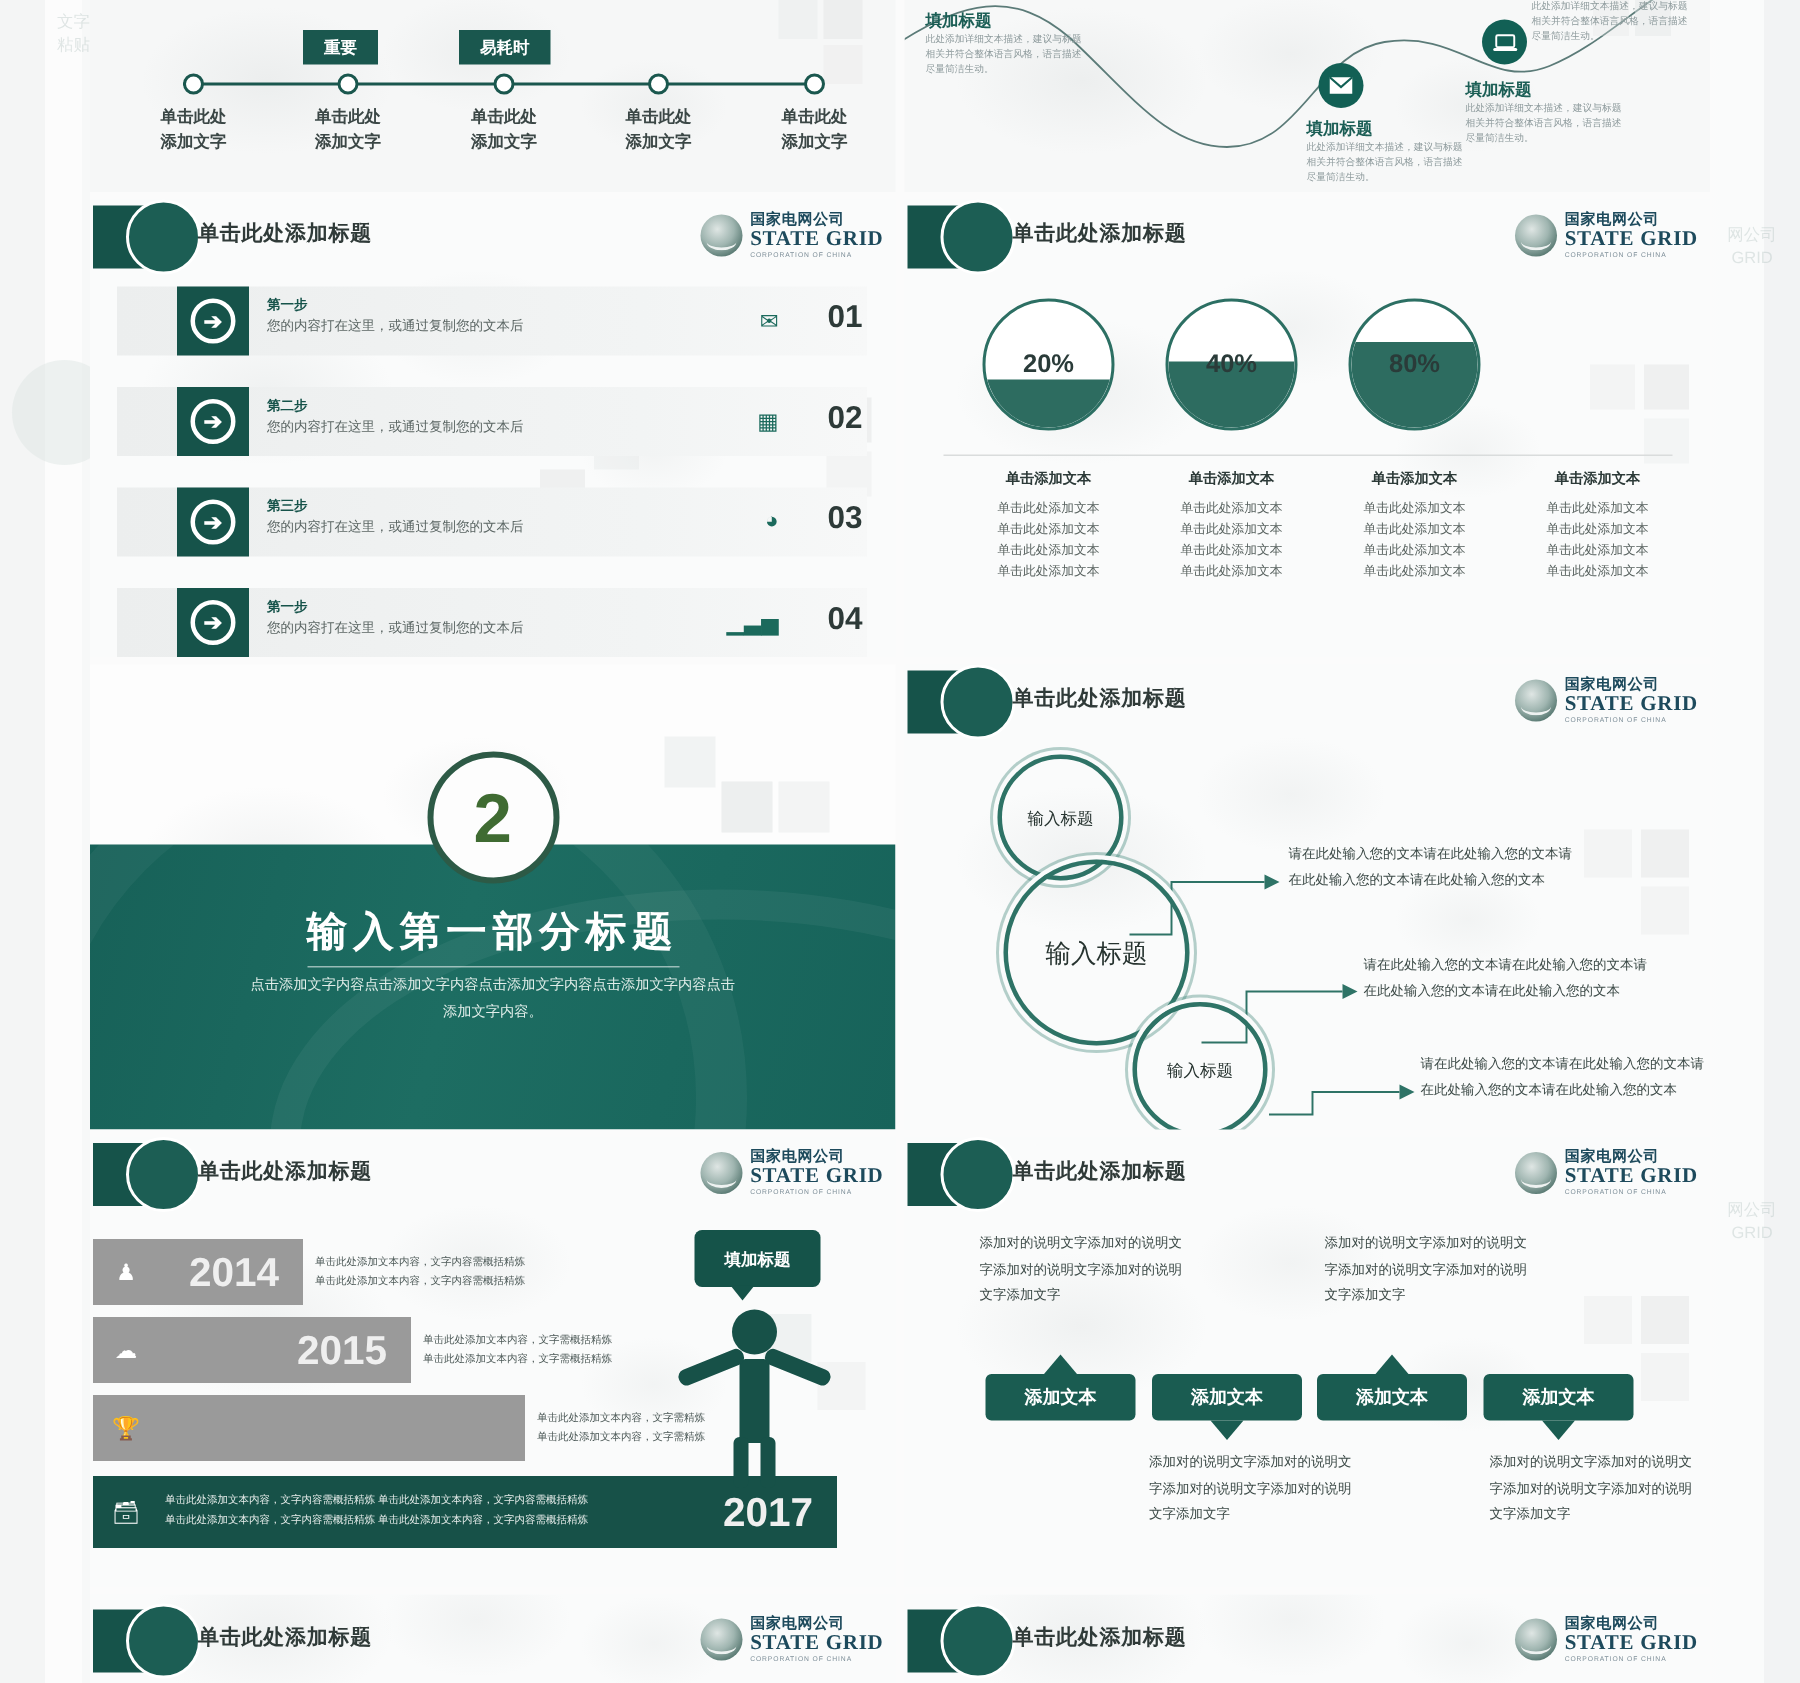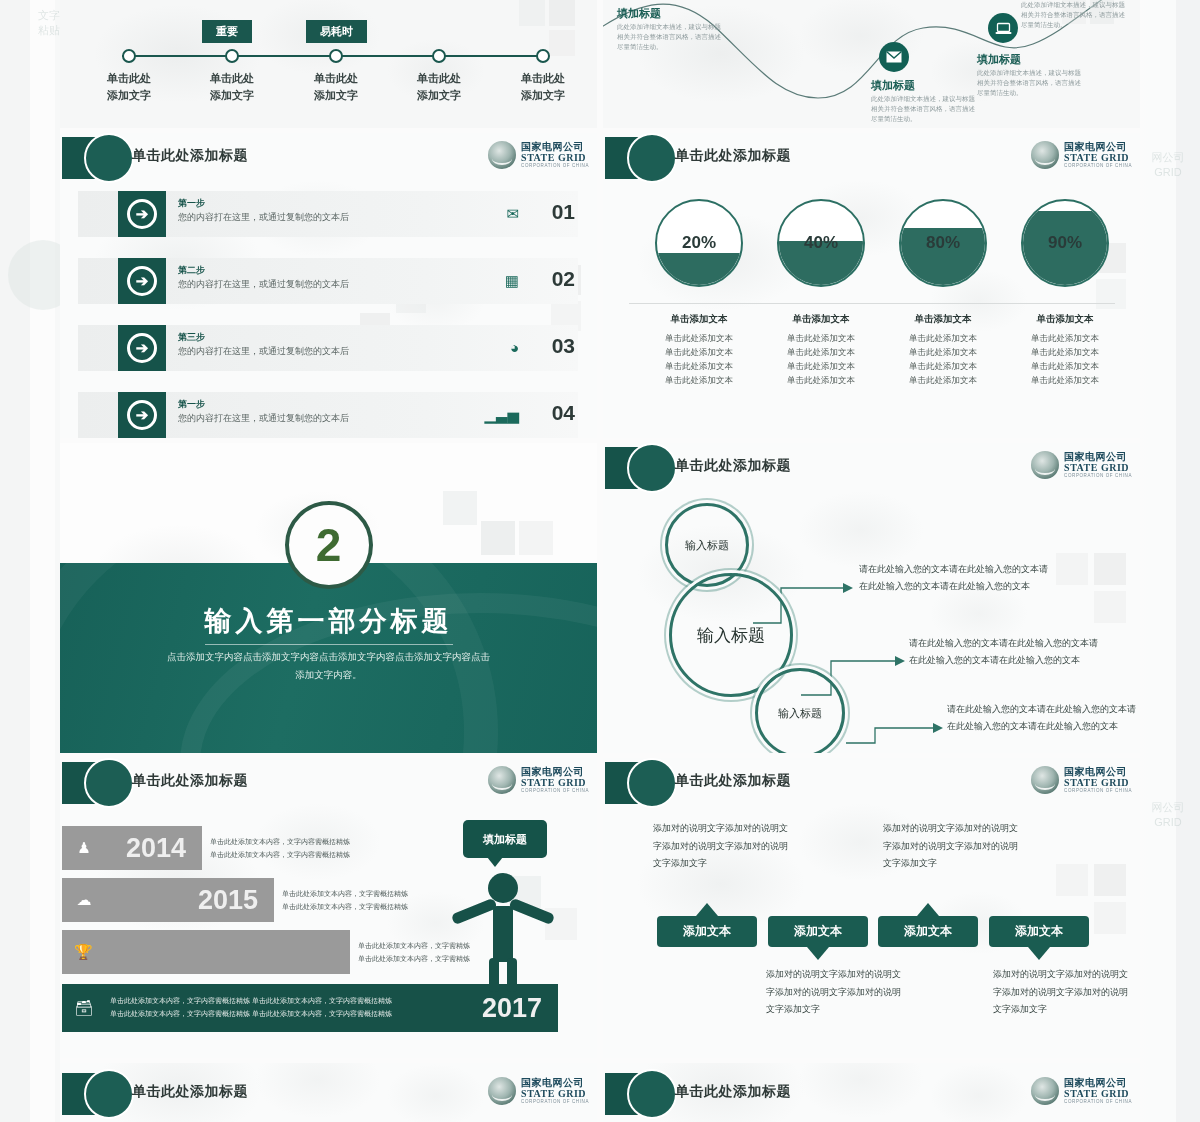--- a/index.html
+++ b/index.html
@@ -38,21 +38,21 @@
                      background:#1C5E54; border:2px solid #fff; }
   .hdr-title { position:absolute; left:72px; top:14px; font-size:14px; color:#2f3a38; font-weight:bold;
                letter-spacing:.5px; }
   .logo { position:absolute; right:8px; top:8px; display:flex; align-items:center; gap:5px; }
   .logo-emblem { width:28px; height:28px; border-radius:50%;
       background:radial-gradient(circle at 40% 35%, #dfe6e4 0%, #9fb5b0 45%, #5d7d76 75%, #2f534c 100%);
       position:relative; }
   .logo-emblem:after{content:"";position:absolute;left:4px;top:12px;width:20px;height:10px;
       border-bottom:2px solid #eef2f1;border-radius:0 0 50% 50%;}
   .logo-txt1{font-size:10px;font-weight:bold;color:#1d4a5c;line-height:1.1;letter-spacing:.5px;}
-  .logo-txt2{font-size:10px;font-weight:bold;color:#1d4a5c;line-height:1.1;font-family:"Liberation Serif",serif;
+  .logo-txt2{font-size:14px;font-weight:bold;color:#1d4a5c;line-height:1.1;font-family:"Liberation Serif",serif;
              letter-spacing:.5px;}
   .logo-txt3{font-size:4.5px;color:#7e8f99;line-height:1.2;letter-spacing:.6px;}
 
   
   #slide-milestones{ left:0; top:0; height:128px; background:#f6f7f7;}
   .ms-badge{position:absolute;background:#1A574E;color:#fff;font-size:11px;font-weight:bold;
             padding:4px 14px;}
   .ms-line{position:absolute;left:62px;top:55px;width:420px;height:2px;background:#1A574E;}
   .ms-dot{position:absolute;top:49px;width:14px;height:14px;border-radius:50%;background:#fff;
           border:2px solid #1A574E;}
@@ -313,26 +313,20 @@
           <div class="pc-fill" id="fill1" style="height: 52%;"></div>
         </div>
       <div class="pc-val">40%</div>
     </div>
     <div class="pc-wrap" style="left:296px;top:66px;">
       <div class="pc-ring">
           <div class="pc-fill" id="fill2" style="height: 68%;"></div>
         </div>
       <div class="pc-val">80%</div>
     </div>
-    <div class="pc-wrap" style="left:418px;top:66px;">
-      <div class="pc-ring">
-          <div class="pc-fill" id="fill3" style="height: 88%;"></div>
-        </div>
-      <div class="pc-val">90%</div>
-    </div>
 
     <div class="pc-hr"></div>
 
     <div class="pc-h" style="left:41px;top:180px;">单击添加文本</div>
     <div class="pc-b" style="left:41px;top:198px;">
       <span>单击此处添加文本</span><br>
       <span>单击此处添加文本</span><br>
       <span>单击此处添加文本</span><br>
       <span>单击此处添加文本</span>
     </div>

